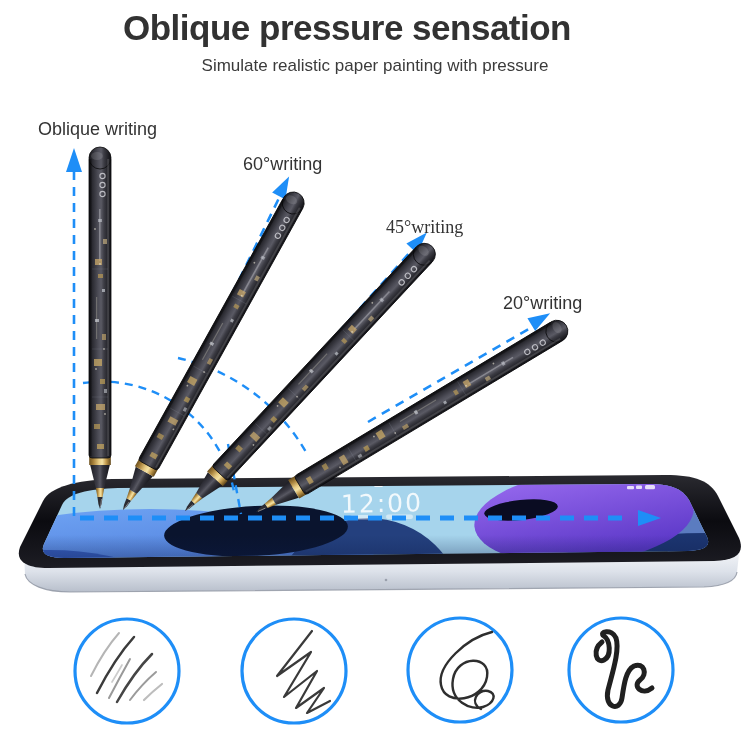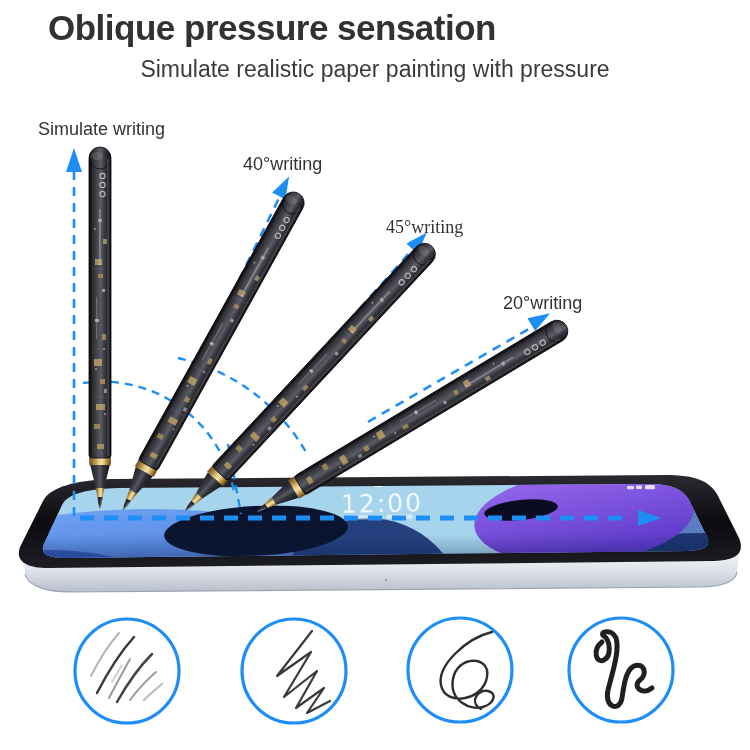--- a/index.html
+++ b/index.html
@@ -1,21 +1,21 @@
 <!DOCTYPE html>
 <html style="--accent-blue: #1E8EF7; --title-color: #323232; --subtitle-color: #3B3B3B; --label-color: #333333; --background: #FFFFFF; --pen-body-color: #2B2B32; --pen-gold-ring-color: #D9B96A;"><head>
 <meta charset="utf-8">
 <style>
   html,body{margin:0;padding:0;}
   body{background:var(--background,#fff);font-family:"Liberation Sans",sans-serif;}
   #stage{position:relative;width:750px;height:750px;background:var(--background,#fff);overflow:hidden;}
-  .hdr-title{position:absolute;top:8px;left:0;width:694px;
-    font-size:35px;font-weight:700;letter-spacing:-0.5px;color:var(--title-color,#323232);margin-left:48px;}
+  .hdr-title{position:absolute;top:8px;left:0;width:694px;text-align:center;
+    font-size:35px;font-weight:700;letter-spacing:-0.5px;color:var(--title-color,#323232);}
   .hdr-sub{position:absolute;top:56px;left:0;width:750px;text-align:center;
-    font-size:23px;line-height:1.2;color:var(--subtitle-color,#3b3b3b);}
+    font-size:17px;line-height:1.2;color:var(--subtitle-color,#3b3b3b);}
   .angle-label{position:absolute;font-size:18px;color:var(--label-color,#333);white-space:nowrap;}
   #lbl-vertical{left:38px;top:119px;}
   #lbl-60{left:243px;top:154px;}
   #lbl-45{left:386px;top:217px;font-family:Liberation Serif, serif;}
   #lbl-30{left:503px;top:293px;}
   svg{position:absolute;left:0;top:0;}
   .dash-line{stroke:var(--accent-blue,#1E8EF7);fill:none;}
   .dash-fill{fill:var(--accent-blue,#1E8EF7);}
   .sample-ring{stroke:var(--accent-blue,#1E8EF7);stroke-width:3.2;fill:#ffffff;}
   .scribble{fill:none;stroke-linecap:round;stroke-linejoin:round;}
@@ -219,17 +219,17 @@
         <circle class="sample-ring" cx="53" cy="53" r="52"></circle>
         <path class="scribble" d="M34,25 C24,33 28,47 36,43 C44,39 42,23 36,19 C30,15 44,11 48,21 C52,33 44,57 40,73 C36,91 52,95 54,81 C56,67 58,53 66,49 C76,45 80,57 72,63 C64,69 74,79 84,71" stroke="#202020" stroke-width="5"></path>
       </g>
     </g>
   </svg>
 
   <div class="hdr-title">Oblique pressure sensation</div>
   <div class="hdr-sub">
     <div>Simulate realistic paper painting with pressure</div>
   </div>
-  <div class="angle-label" id="lbl-vertical">Simulate writing</div>
-  <div class="angle-label" id="lbl-60">40°writing</div>
+  <div class="angle-label" id="lbl-vertical">Oblique writing</div>
+  <div class="angle-label" id="lbl-60">60°writing</div>
   <div class="angle-label" id="lbl-45">45°writing</div>
   <div class="angle-label" id="lbl-30">20°writing</div>
 </div>
 
 </body></html>

